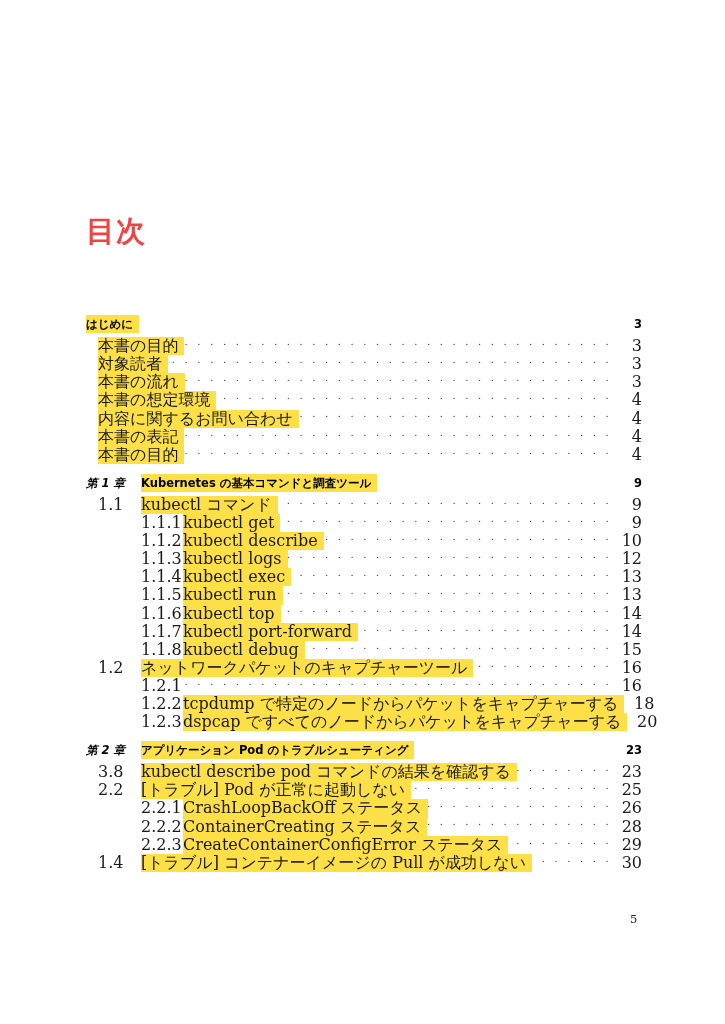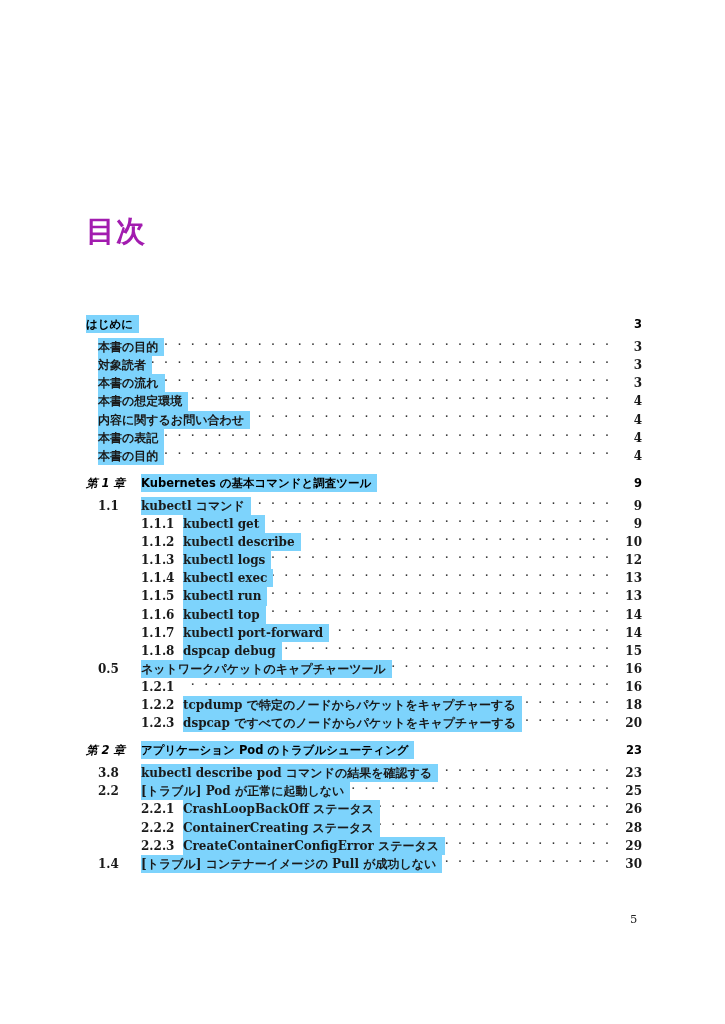--- a/index.html
+++ b/index.html
@@ -4,40 +4,40 @@
 <style>
   html, body { margin: 0; padding: 0; background: #ffffff; }
   body {
     width: 725px; height: 1024px; position: relative; overflow: hidden;
     font-family: "DejaVu Serif", "Liberation Serif", serif;
     color: #1a1a1a;
   }
   .page-title {
     position: absolute; left: 86px; top: 212px;
     font-family: "DejaVu Sans", "Liberation Sans", sans-serif;
-    font-weight: bold; font-size: 29px; letter-spacing: 1px; color: #a21caf;
+    font-weight: bold; font-size: 29px; letter-spacing: 1px; color: #ef4444;
   }
   .toc {
     position: absolute; left: 86px; top: 315px; width: 556px;
   }
   .chapter { margin-bottom: 14px; }
   .row {
     position: relative; display: flex; align-items: baseline;
-    height: 18.1px; font-size: 12px; line-height: 18.1px; white-space: nowrap; font-weight: bold;
+    height: 18.1px; font-size: 16px; line-height: 18.1px; white-space: nowrap;
   }
   .row.heading {
     font-family: "DejaVu Sans", "Liberation Sans", sans-serif;
     font-weight: bold; font-size: 11.5px; color: #000;
   }
   .num { display: inline-block; flex: none; }
   .row.heading .num { width: 55px; font-style: italic; }
   .row.sec .num { width: 43px; padding-left: 12px; }
   .row.sub .num { width: 42px; padding-left: 55px; }
   .row.intro { padding-left: 12px; }
-  .title { flex: none; padding-right: 6px; background: #7dd3fc; }
+  .title { flex: none; padding-right: 6px; background: #fde047; }
   .leader {
     flex: 1 1 auto; overflow: hidden; color: #333; letter-spacing: 0;
     font-size: 10px; text-align: right; padding-right: 4px;
   }
   .leader::before {
     content: ". . . . . . . . . . . . . . . . . . . . . . . . . . . . . . . . . . . . . . . . . . . . . . . . . . . . . . . . . . . . . . . . . . . . . . . . . . . . . . . . . . . . .";
     letter-spacing: 3.2px; float: right;
   }
   .row.heading .leader::before { content: ""; }
   .page { flex: none; width: 26px; text-align: right; }
@@ -145,26 +145,26 @@
       <span class="page">14</span>
     </div>
     <div class="row sub">
       <span class="num">1.1.7</span>
       <span class="title">kubectl port-forward</span>
       <span class="leader"></span>
       <span class="page">14</span>
     </div>
     <div class="row sub">
       <span class="num">1.1.8</span>
-      <span class="title">dspcap debug</span>
+      <span class="title">kubectl debug</span>
       <span class="leader"></span>
       <span class="page">15</span>
     </div>
     <div class="row sec">
-      <span class="num">0.5</span>
+      <span class="num">1.2</span>
       <span class="title">ネットワークパケットのキャプチャーツール</span>
       <span class="leader"></span>
       <span class="page">16</span>
     </div>
     <div class="row sub">
       <span class="num">1.2.1</span>
       <span class="leader"></span>
       <span class="page">16</span>
     </div>
     <div class="row sub">

